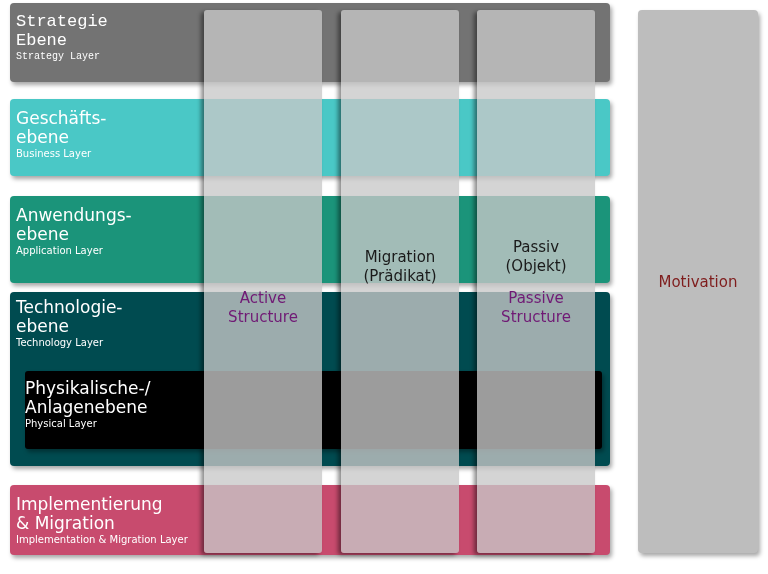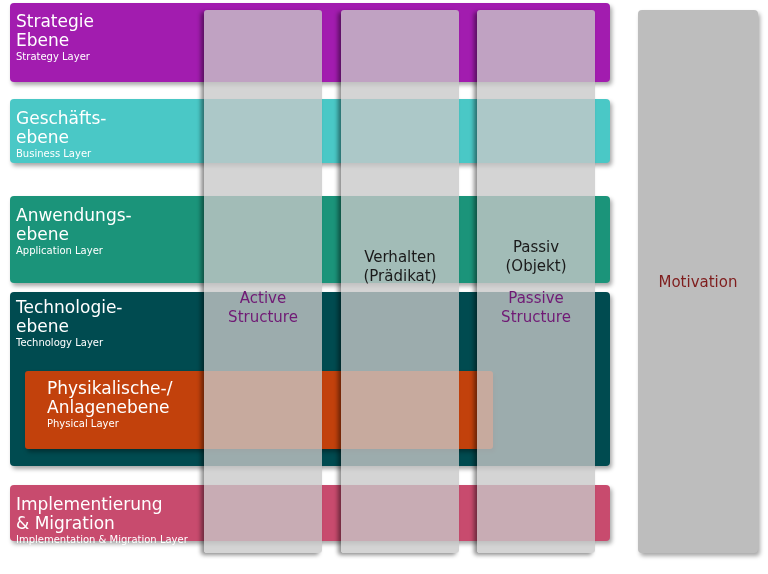--- a/index.html
+++ b/index.html
@@ -19,37 +19,37 @@
       font-size: 17px;
       line-height: 19px;
       white-space: pre-line;
     }
     .layer .subtitle {
       font-size: 10px;
       line-height: 13px;
       white-space: nowrap;
       overflow: hidden;
     }
-    #layer-strategy { top: 3px; height: 79px; background: #a21caf; padding-top: 9px; }
-    #layer-business { top: 99px; height: 64px; background: #4ac8c6; padding-top: 10px; }
+    #layer-strategy { top: 3px; height: 79px; background: #737373; padding-top: 9px; font-family: Liberation Mono, monospace; }
+    #layer-business { top: 99px; height: 77px; background: #4ac8c6; padding-top: 10px; }
     #layer-application { top: 196px; height: 87px; background: #1b947a; padding-top: 10px; }
     #layer-technology { top: 292px; height: 174px; background: #004b50; padding-top: 6px; }
-    #layer-implementation { top: 485px; height: 56px; background: #c84b6e; padding-top: 10px; }
+    #layer-implementation { top: 485px; height: 70px; background: #c84b6e; padding-top: 10px; }
     #layer-implementation .subtitle { width: 194px; }
 
     #layer-physical {
       position: absolute;
       left: 15px;
       top: 79px;
-      width: 468px;
+      width: 577px;
       height: 78px;
-      background: #c2410c;
+      background: #000000;
       border-radius: 3px;
       box-shadow: 2px 3px 4px rgba(0,0,0,0.35);
-      padding: 8px 0 0 22px;
+      padding: 8px 0 0 0;
     }
 
     .aspect-col {
       position: absolute;
       top: 10px;
       height: 543px;
       width: 118px;
       background: rgba(200, 200, 200, 0.78);
       border-radius: 3px;
       box-shadow: -3px 2px 4px rgba(0,0,0,0.45);
@@ -138,21 +138,21 @@
 &amp; Migration</div>
   <div class="subtitle">Implementation &amp; Migration Layer</div>
 </div>
 
 <div class="aspect-col" id="col-active">
   <div class="en">Active
 Structure</div>
 </div>
 
 <div class="aspect-col" id="col-behavior">
-  <div class="de">Verhalten
+  <div class="de">Migration
 (Prädikat)</div>
 </div>
 
 <div class="aspect-col" id="col-passive">
   <div class="de">Passiv
 (Objekt)</div>
   <div class="en">Passive
 Structure</div>
 </div>
 

